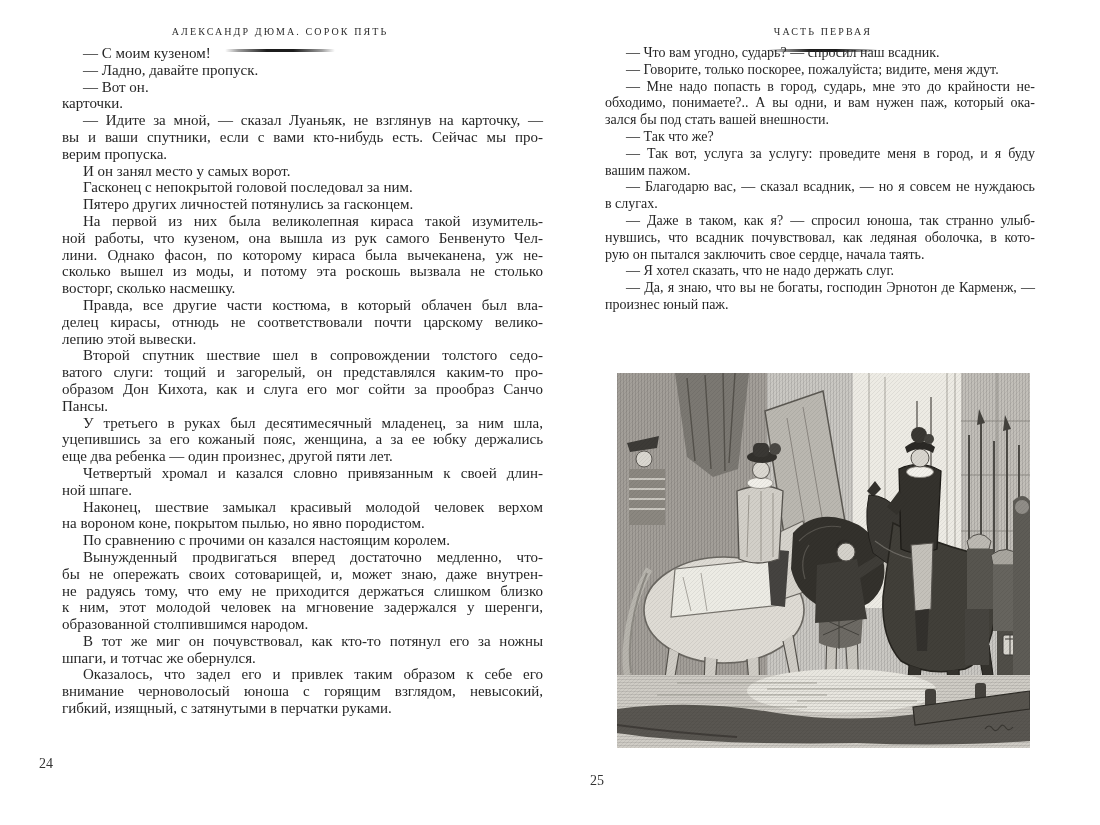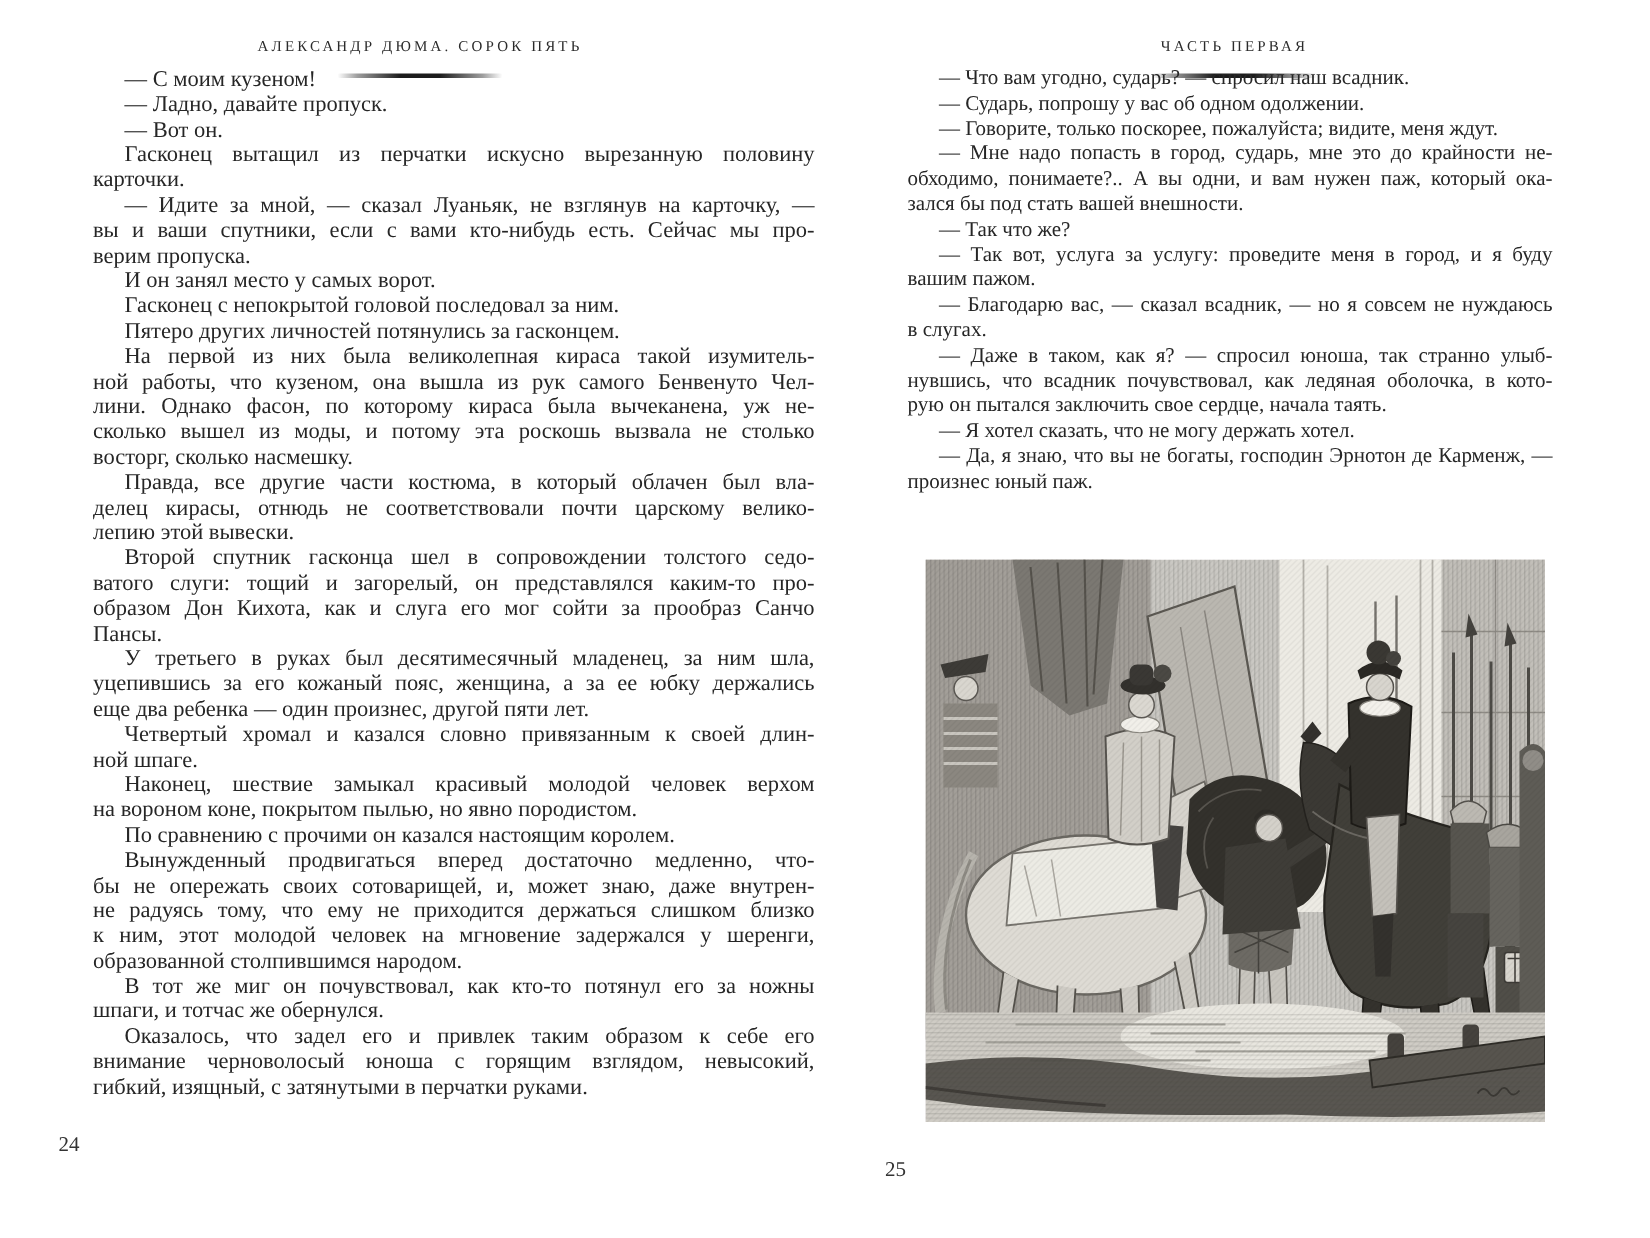--- a/index.html
+++ b/index.html
@@ -37,37 +37,36 @@
 <body>
 
 <div class="spread">
 
   <div class="running-head left">АЛЕКСАНДР ДЮМА. СОРОК ПЯТЬ</div>
   <div class="head-rule left"></div>
   <div class="text-col left">
       <div class="line first last">— С моим кузеном!</div>
       <div class="line first last">— Ладно, давайте пропуск.</div>
       <div class="line first last">— Вот он.</div>
-      <div class="line first">Гасконец вытащил из перчатки искусно вырезанную половину</div>
       <div class="line last">карточки.</div>
       <div class="line first">— Идите за мной, — сказал Луаньяк, не взглянув на карточку, —</div>
       <div class="line">вы и ваши спутники, если с вами кто-нибудь есть. Сейчас мы про-</div>
       <div class="line last">верим пропуска.</div>
       <div class="line first last">И он занял место у самых ворот.</div>
       <div class="line first last">Гасконец с непокрытой головой последовал за ним.</div>
       <div class="line first last">Пятеро других личностей потянулись за гасконцем.</div>
       <div class="line first">На первой из них была великолепная кираса такой изумитель-</div>
       <div class="line">ной работы, что кузеном, она вышла из рук самого Бенвенуто Чел-</div>
       <div class="line">лини. Однако фасон, по которому кираса была вычеканена, уж не-</div>
       <div class="line">сколько вышел из моды, и потому эта роскошь вызвала не столько</div>
       <div class="line last">восторг, сколько насмешку.</div>
       <div class="line first">Правда, все другие части костюма, в который облачен был вла-</div>
       <div class="line">делец кирасы, отнюдь не соответствовали почти царскому велико-</div>
       <div class="line last">лепию этой вывески.</div>
-      <div class="line first">Второй спутник гасконца шел в сопровождении толстого седо-</div>
+      <div class="line first">Второй спутник шествие шел в сопровождении толстого седо-</div>
       <div class="line">ватого слуги: тощий и загорелый, он представлялся каким-то про-</div>
       <div class="line">образом Дон Кихота, как и слуга его мог сойти за прообраз Санчо</div>
       <div class="line last">Пансы.</div>
       <div class="line first">У третьего в руках был десятимесячный младенец, за ним шла,</div>
       <div class="line">уцепившись за его кожаный пояс, женщина, а за ее юбку держались</div>
       <div class="line last">еще два ребенка — один произнес, другой пяти лет.</div>
       <div class="line first">Четвертый хромал и казался словно привязанным к своей длин-</div>
       <div class="line last">ной шпаге.</div>
       <div class="line first">Наконец, шествие замыкал красивый молодой человек верхом</div>
       <div class="line last">на вороном коне, покрытом пылью, но явно породистом.</div>
@@ -82,34 +81,33 @@
       <div class="line first">Оказалось, что задел его и привлек таким образом к себе его</div>
       <div class="line">внимание черноволосый юноша с горящим взглядом, невысокий,</div>
       <div class="line last">гибкий, изящный, с затянутыми в перчатки руками.</div>
     </div>
   <div class="folio left">24</div>
 
   <div class="running-head right">ЧАСТЬ ПЕРВАЯ</div>
   <div class="head-rule right"></div>
   <div class="text-col right">
       <div class="line first last">— Что вам угодно, сударь? — спросил наш всадник.</div>
-      <div class="line first last">— Сударь, попрошу у вас об одном одолжении.</div>
       <div class="line first last">— Говорите, только поскорее, пожалуйста; видите, меня ждут.</div>
       <div class="line first">— Мне надо попасть в город, сударь, мне это до крайности не-</div>
       <div class="line">обходимо, понимаете?.. А вы одни, и вам нужен паж, который ока-</div>
       <div class="line last">зался бы под стать вашей внешности.</div>
       <div class="line first last">— Так что же?</div>
       <div class="line first">— Так вот, услуга за услугу: проведите меня в город, и я буду</div>
       <div class="line last">вашим пажом.</div>
       <div class="line first">— Благодарю вас, — сказал всадник, — но я совсем не нуждаюсь</div>
       <div class="line last">в слугах.</div>
       <div class="line first">— Даже в таком, как я? — спросил юноша, так странно улыб-</div>
       <div class="line">нувшись, что всадник почувствовал, как ледяная оболочка, в кото-</div>
       <div class="line last">рую он пытался заключить свое сердце, начала таять.</div>
-      <div class="line first last">— Я хотел сказать, что не могу держать хотел.</div>
+      <div class="line first last">— Я хотел сказать, что не надо держать слуг.</div>
       <div class="line first">— Да, я знаю, что вы не богаты, господин Эрнотон де Карменж, —</div>
       <div class="line last">произнес юный паж.</div>
     </div>
 
   <div class="illustration">
     <svg viewBox="0 0 413 375" xmlns="http://www.w3.org/2000/svg">
       <defs>
         <pattern id="vh" width="3" height="3" patternUnits="userSpaceOnUse">
           <line x1="0.5" y1="0" x2="0.5" y2="3" stroke="#000" stroke-width="0.6" opacity="0.16"></line>
         </pattern>

